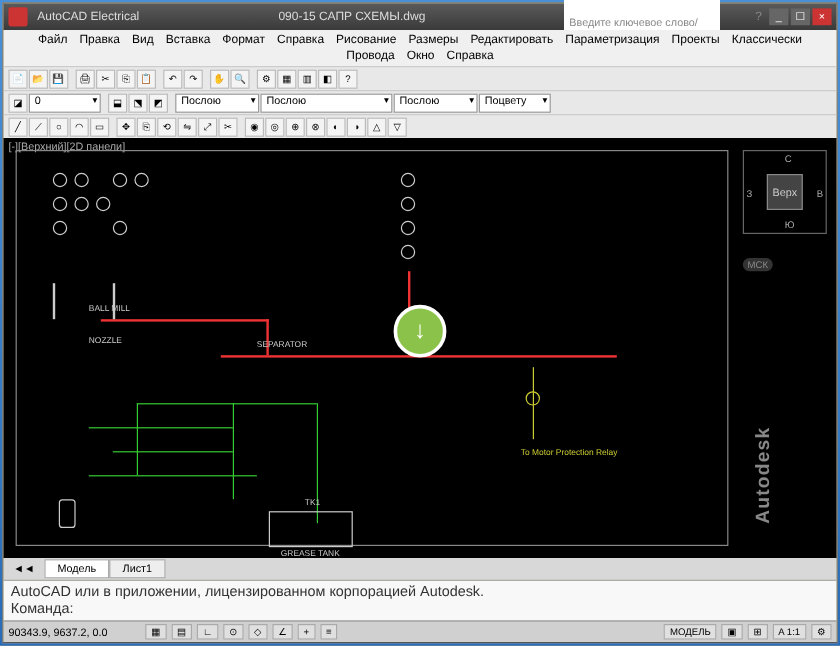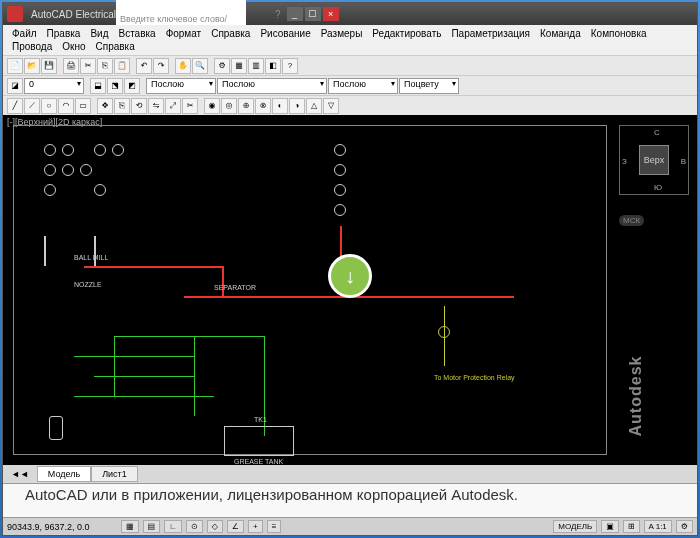--- a/index.html
+++ b/index.html
@@ -4,21 +4,21 @@
 <style>
 * { margin: 0; padding: 0; box-sizing: border-box; font-family: Tahoma, sans-serif; }
 body { width: 700px; height: 538px; background: linear-gradient(to bottom, #4a90d9, #2a6cb8); overflow: hidden; position: relative; }
 .window { position: absolute; top: 2px; left: 2px; right: 2px; bottom: 2px; background: #fef9c3; border: 1px solid #555; display: flex; flex-direction: column; }
 .titlebar { height: 22px; background: linear-gradient(to bottom, #5a5a5a, #3a3a3a); display: flex; align-items: center; color: #ddd; font-size: 10px; padding: 0 4px; }
 .titlebar .logo { width: 16px; height: 16px; background: #c33; border-radius: 2px; margin-right: 8px; }
 .titlebar .title { flex: 1; text-align: center; }
 .titlebar .sbox { width: 130px; height: 16px; background: #fff; font-size: 9px; color: #888; padding: 17px 4px; margin-right: 25px; }
 .titlebar .ctl { width: 16px; height: 14px; background: #666; margin-left: 2px; display: flex; align-items: center; justify-content: center; color: #fff; font-size: 9px; cursor: pointer; }
 .titlebar .ctl.close { background: #c33; }
-.menubar { height: 30px; background: #f0f0f0; display: flex; flex-wrap: wrap; align-items: center; padding: 2px 4px; font-size: 10px; }
+.menubar { height: 30px; background: #f0f0f0; display: flex; flex-wrap: wrap; align-items: center; padding: 2px 4px; font-size: 10px; justify-content: center; }
 .menubar span { padding: 1px 5px; cursor: pointer; }
 .toolbar { height: 20px; background: #e8e8e8; border-top: 1px solid #ccc; display: flex; align-items: center; padding: 0 4px; gap: 1px; }
 .tbtn { width: 16px; height: 16px; background: #f4f4f4; border: 1px solid #bbb; cursor: pointer; display: inline-flex; align-items: center; justify-content: center; font-size: 8px; }
 .tsep { width: 4px; }
 .tcombo { height: 16px; background: #fff; border: 1px solid #999; font-size: 9px; padding: 0 14px 0 4px; position: relative; cursor: pointer; }
 .tcombo::after { content: '▾'; position: absolute; right: 2px; top: 0; font-size: 8px; }
 .canvas-area { flex: 1; background: #000; position: relative; overflow: hidden; }
 .viewport-label { position: absolute; top: 2px; left: 4px; color: #aaa; font-size: 9px; }
 .drawing { position: absolute; top: 10px; left: 10px; right: 90px; bottom: 10px; border: 1px solid #888; }
 .navbox { position: absolute; top: 10px; right: 8px; width: 70px; }
@@ -26,57 +26,58 @@
 .viewcube .face { width: 30px; height: 30px; background: #444; border: 1px solid #888; display: flex; align-items: center; justify-content: center; }
 .vc-lbl { position: absolute; color: #aaa; font-size: 8px; }
 .autodesk-logo { position: absolute; right: 20px; bottom: 60px; transform: rotate(-90deg); transform-origin: center; color: #888; font-size: 16px; font-weight: bold; letter-spacing: 1px; }
 .red-line { position: absolute; background: #e33; height: 2px; }
 .green-line { position: absolute; background: #3c3; height: 1px; }
 .white-line { position: absolute; background: #ccc; height: 1px; }
 .sym { position: absolute; width: 12px; height: 12px; border: 1px solid #ccc; border-radius: 50%; }
 .tabs { height: 18px; background: #d8d8d8; display: flex; align-items: center; font-size: 9px; }
 .tab { padding: 2px 10px; background: #eee; border: 1px solid #aaa; cursor: pointer; }
 .tab.active { background: #fff; }
-.cmdline { height: 34px; background: #f8f8f8; border-top: 1px solid #999; font-size: 15px; padding: 2px 22px; font-family: monospace; color: #333; }
+.cmdline { height: 34px; background: #f8f8f8; border-top: 1px solid #999; font-size: 12px; padding: 2px 6px; font-family: monospace; color: #333; }
 .statusbar { height: 18px; background: #d0d0d0; border-top: 1px solid #999; display: flex; align-items: center; font-size: 9px; padding: 0 4px; gap: 4px; }
 .sb-coords { min-width: 110px; }
 .sb-btn { padding: 1px 4px; background: #e0e0e0; border: 1px solid #aaa; cursor: pointer; font-size: 8px; }
 .watermark { position: absolute; left: 50%; top: 50%; transform: translate(-50%, -30%); text-align: center; pointer-events: none; z-index: 100; }
 .watermark .icon { width: 44px; height: 44px; background: #8bc34a; border-radius: 50%; margin: 0 auto 6px; display: flex; align-items: center; justify-content: center; color: #fff; font-size: 20px; border: 3px solid #fff; }
 .watermark .t1 { color: #fff; font-size: 22px; font-weight: bold; text-shadow: 1px 1px 3px #000; }
 .watermark .t2 { color: #ddd; font-size: 13px; text-shadow: 1px 1px 2px #000; }
 .dlabel { position: absolute; color: #ccc; font-size: 7px; }
 </style>
 </head>
 <body>
 
 <div class="window">
   <div class="titlebar">
     <div class="logo"></div>
     <span>AutoCAD Electrical</span>
+    <span class="title">090-15 САПР СХЕМЫ.dwg</span>
     <div class="sbox">Введите ключевое слово/фразу</div>
     <span style="color:#888;margin:0 4px">?</span>
     <div class="ctl">_</div>
     <div class="ctl">☐</div>
     <div class="ctl close">×</div>
   </div>
 
   <div class="menubar">
     <span>Файл</span>
     <span>Правка</span>
     <span>Вид</span>
     <span>Вставка</span>
     <span>Формат</span>
     <span>Справка</span>
     <span>Рисование</span>
     <span>Размеры</span>
     <span>Редактировать</span>
     <span>Параметризация</span>
-    <span>Команда</span>
-    <span>Компоновка</span>
+    <span>Проекты</span>
+    <span>Классически</span>
     <span>Провода</span>
     <span>Окно</span>
     <span>Справка</span>
   </div>
 
   <div class="toolbar">
     <div class="tbtn">📄</div>
     <div class="tbtn">📂</div>
     <div class="tbtn">💾</div>
     <div class="tsep"></div>
@@ -130,21 +131,21 @@
     <div class="tbtn">◎</div>
     <div class="tbtn">⊕</div>
     <div class="tbtn">⊗</div>
     <div class="tbtn">◐</div>
     <div class="tbtn">◑</div>
     <div class="tbtn">△</div>
     <div class="tbtn">▽</div>
   </div>
 
   <div class="canvas-area">
-    <div class="viewport-label">[-][Верхний][2D каркас]</div>
+    <div class="viewport-label">[-][Верхний][2D панели]</div>
 
     <div class="drawing">
 
       <div class="sym" style="top:18px;left:30px"></div>
       <div class="sym" style="top:18px;left:48px"></div>
       <div class="sym" style="top:18px;left:80px"></div>
       <div class="sym" style="top:18px;left:98px"></div>
       <div class="sym" style="top:38px;left:30px"></div>
       <div class="sym" style="top:38px;left:48px"></div>
       <div class="sym" style="top:38px;left:66px"></div>
@@ -202,20 +203,21 @@
   </div>
 
   <div class="tabs">
     <span style="padding:0 8px;cursor:pointer">◄◄</span>
     <div class="tab active">Модель</div>
     <div class="tab">Лист1</div>
   </div>
 
   <div class="cmdline">
     <div>AutoCAD или в приложении, лицензированном корпорацией Autodesk.</div>
+    <div>Команда:</div>
   </div>
 
   <div class="statusbar">
     <span class="sb-coords">90343.9, 9637.2, 0.0</span>
     <div class="sb-btn">▦</div>
     <div class="sb-btn">▤</div>
     <div class="sb-btn">∟</div>
     <div class="sb-btn">⊙</div>
     <div class="sb-btn">◇</div>
     <div class="sb-btn">∠</div>

